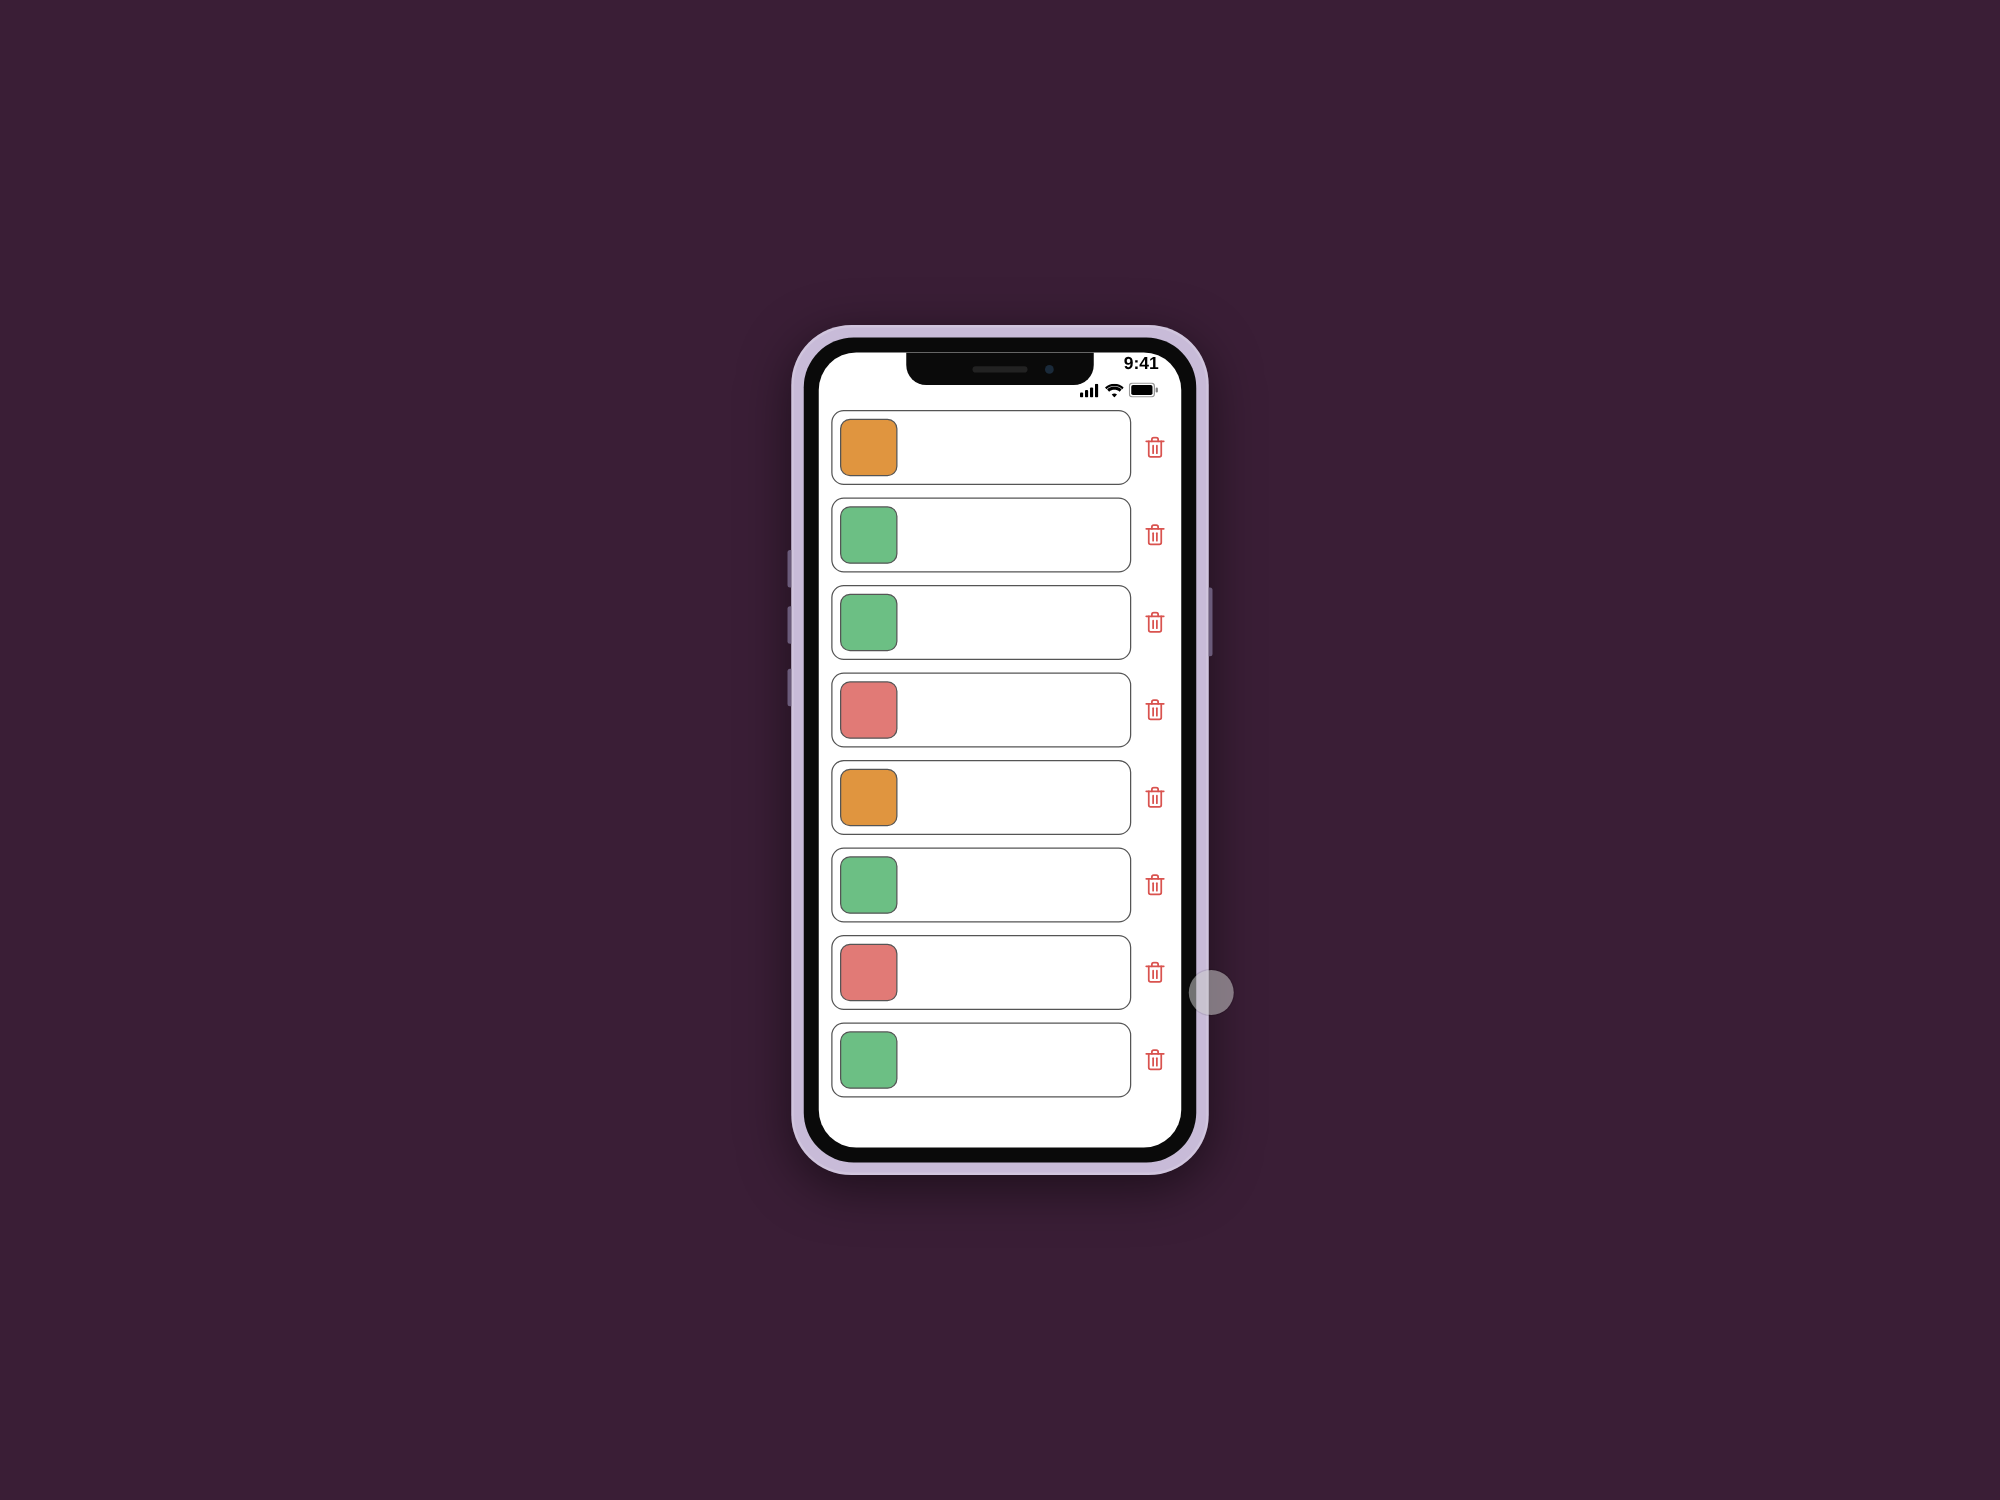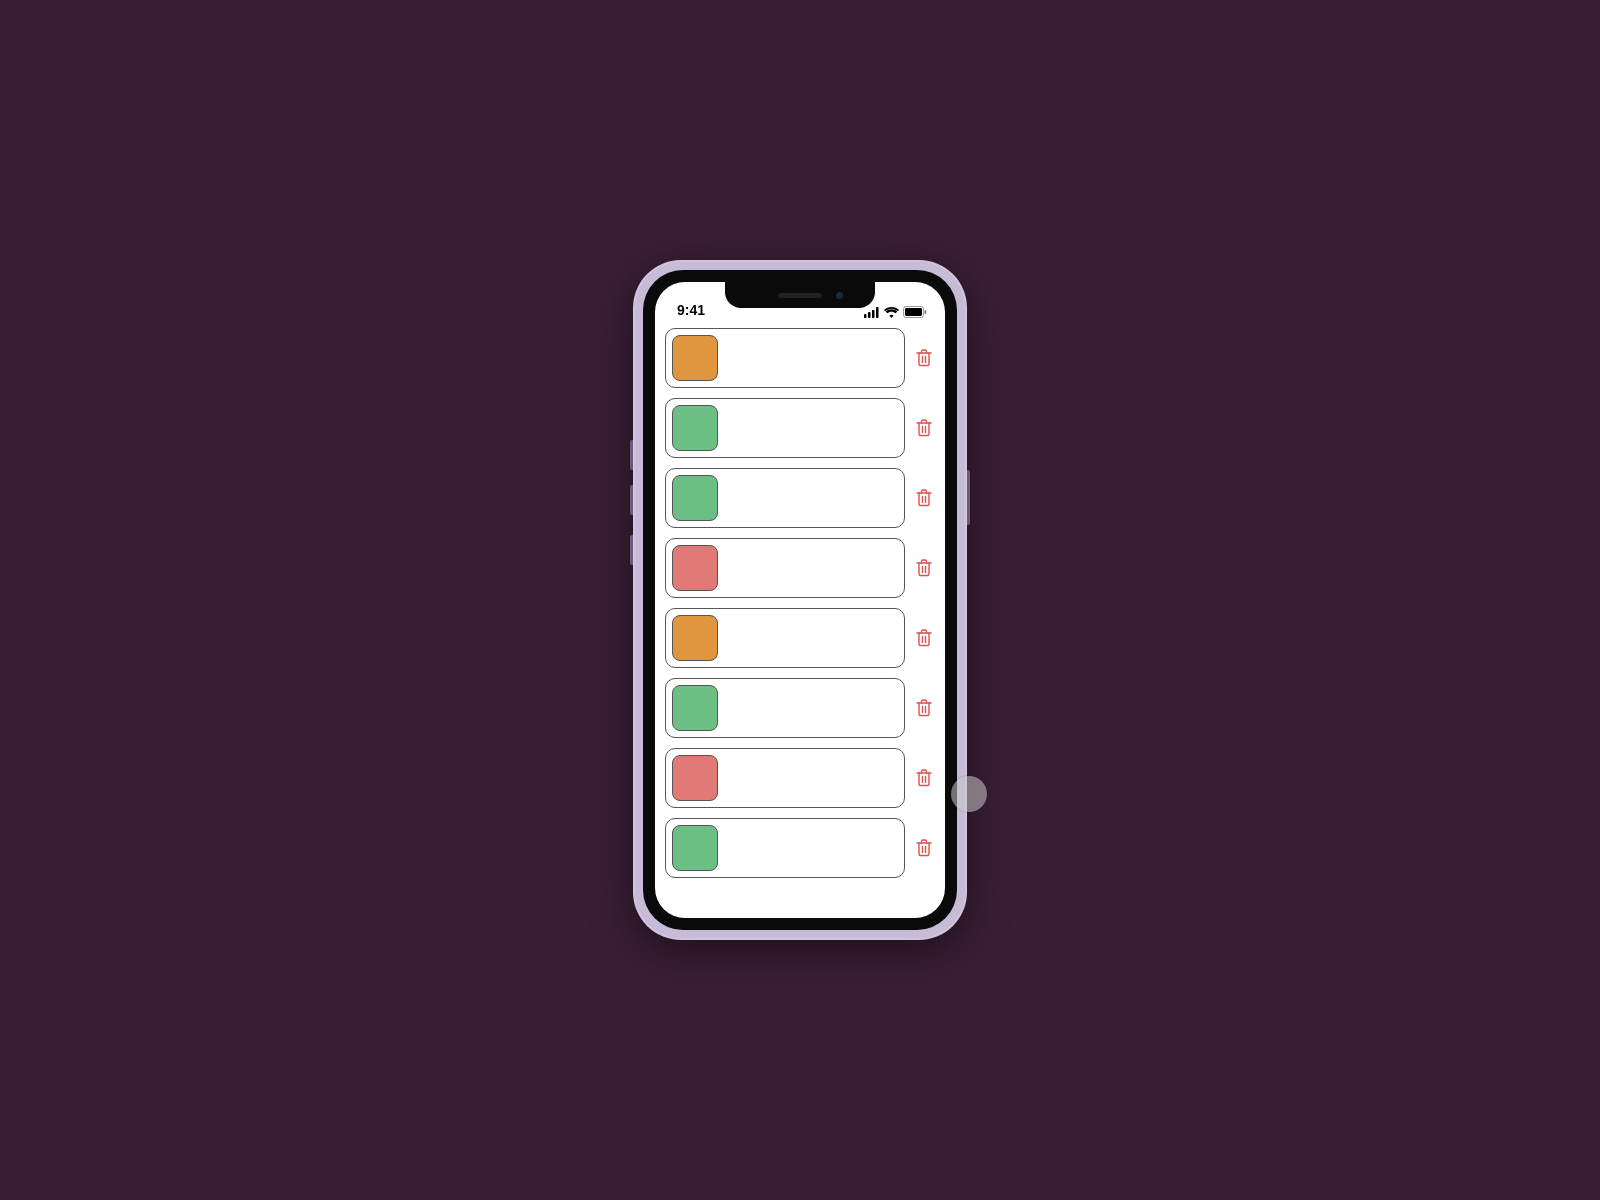--- a/index.html
+++ b/index.html
@@ -85,20 +85,21 @@
   }
   .status-bar {
     height: 40px;
     display: flex;
     align-items: flex-end;
     justify-content: space-between;
     padding: 0 18px 4px 22px;
     font-size: 14px;
     font-weight: 600;
     color: #000;
+    flex-direction: column;
   }
   .status-right { display:flex; align-items:center; gap:4px; }
   .signal-icon, .wifi-icon, .battery-icon { display:inline-flex; }
 
   .list {
     flex: 1;
     padding: 6px 10px 10px 10px;
     display: flex;
     flex-direction: column;
     gap: 10px;

